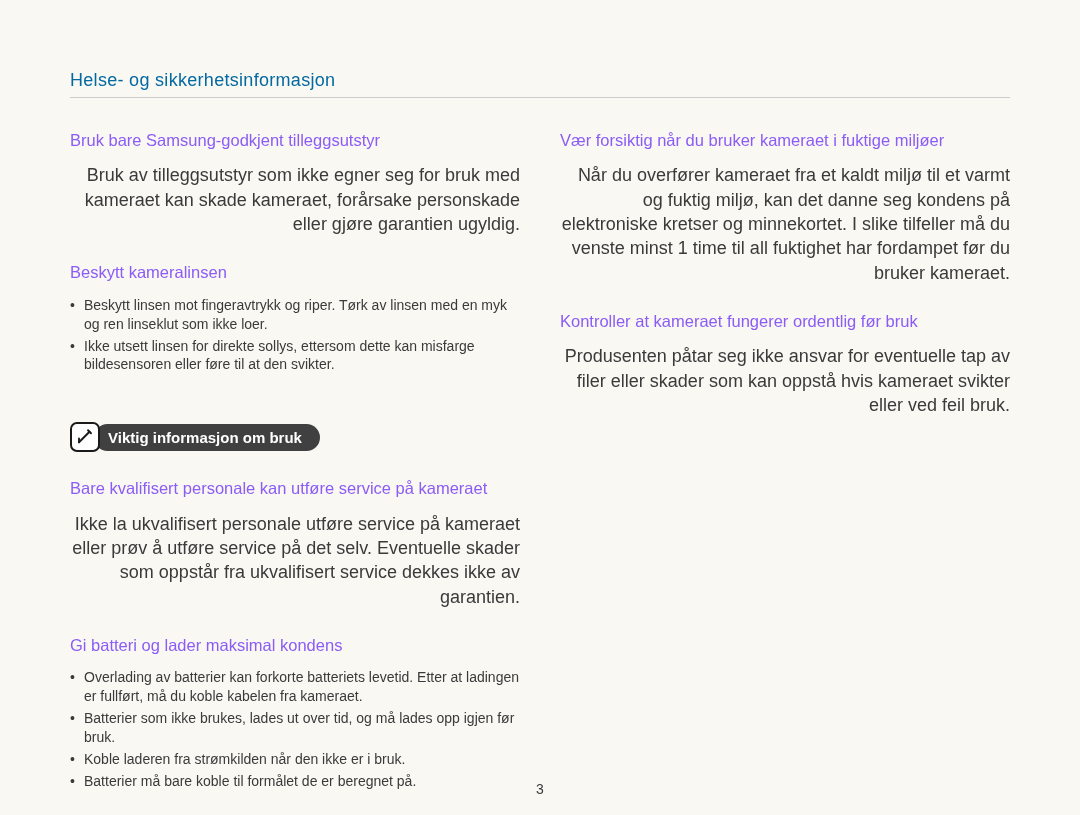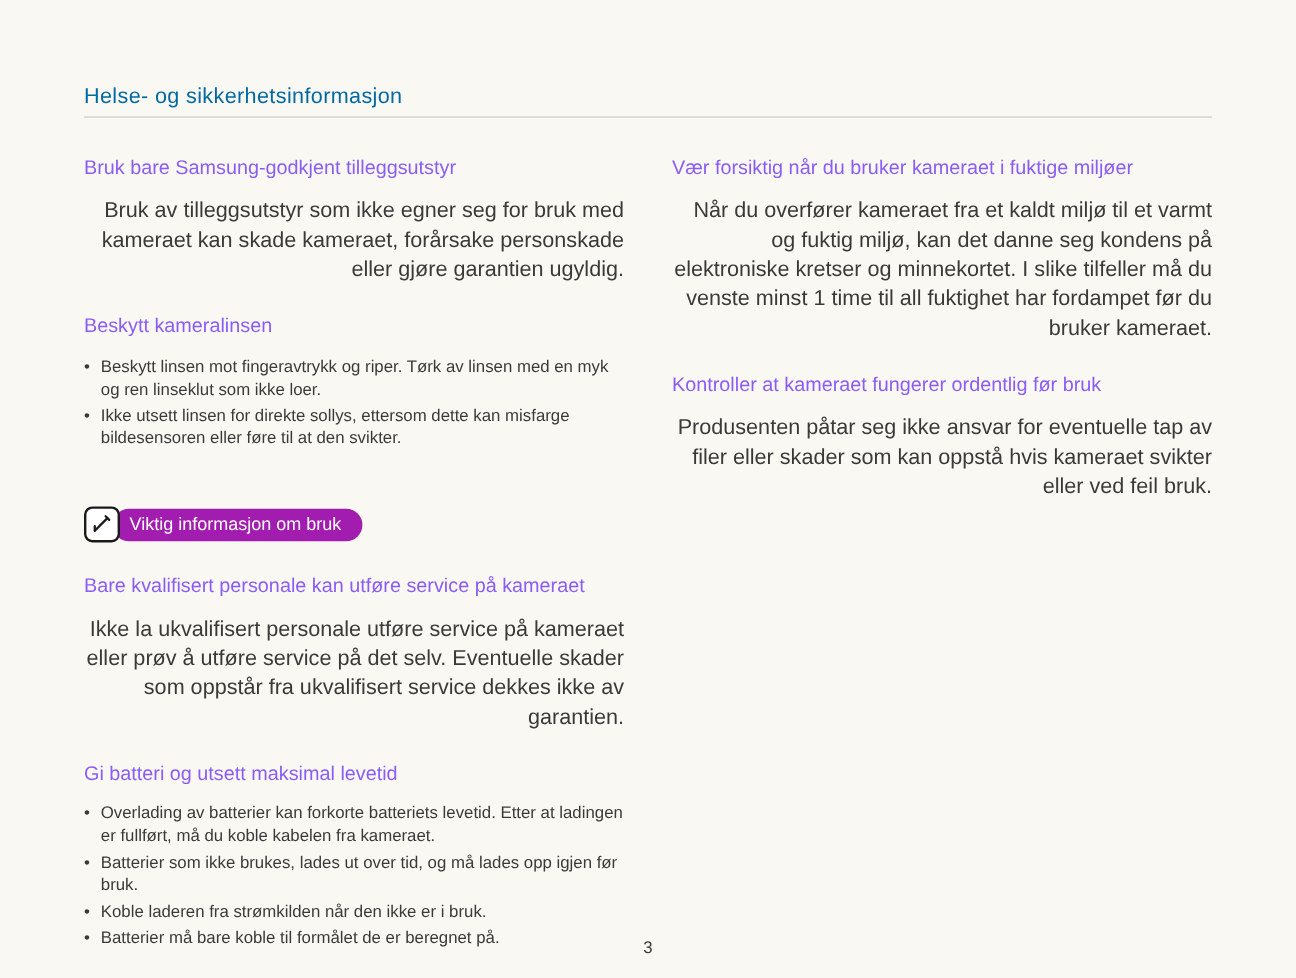--- a/index.html
+++ b/index.html
@@ -87,24 +87,24 @@
       justify-content: center;
       background: #fff;
       z-index: 2;
       position: relative;
     }
     .pill-icon svg {
       width: 18px;
       height: 18px;
     }
     .pill {
-      background: #a21caf;
+      background: #404040;
       color: #fff;
       font-size: 15px;
-      font-weight: 400;
+      font-weight: 700;
       padding: 5px 18px 5px 14px;
       border-radius: 14px;
       margin-left: -6px;
       z-index: 1;
     }
     .page-number {
       position: absolute;
       bottom: 18px;
       left: 0;
       right: 0;
@@ -145,21 +145,21 @@
       </span>
       <span class="pill">Viktig informasjon om bruk</span>
     </div>
 
     <div class="section">
       <div class="heading">Bare kvalifisert personale kan utføre service på kameraet</div>
       <div class="body-text">Ikke la ukvalifisert personale utføre service på kameraet eller prøv å utføre service på det selv. Eventuelle skader som oppstår fra ukvalifisert service dekkes ikke av garantien.</div>
     </div>
 
     <div class="section">
-      <div class="heading">Gi batteri og utsett maksimal levetid</div>
+      <div class="heading">Gi batteri og lader maksimal kondens</div>
       <ul class="bullets">
         <li>Overlading av batterier kan forkorte batteriets levetid. Etter at ladingen er fullført, må du koble kabelen fra kameraet.</li>
         <li>Batterier som ikke brukes, lades ut over tid, og må lades opp igjen før bruk.</li>
         <li>Koble laderen fra strømkilden når den ikke er i bruk.</li>
         <li>Batterier må bare koble til formålet de er beregnet på.</li>
       </ul>
     </div>
 
   </div>
 

